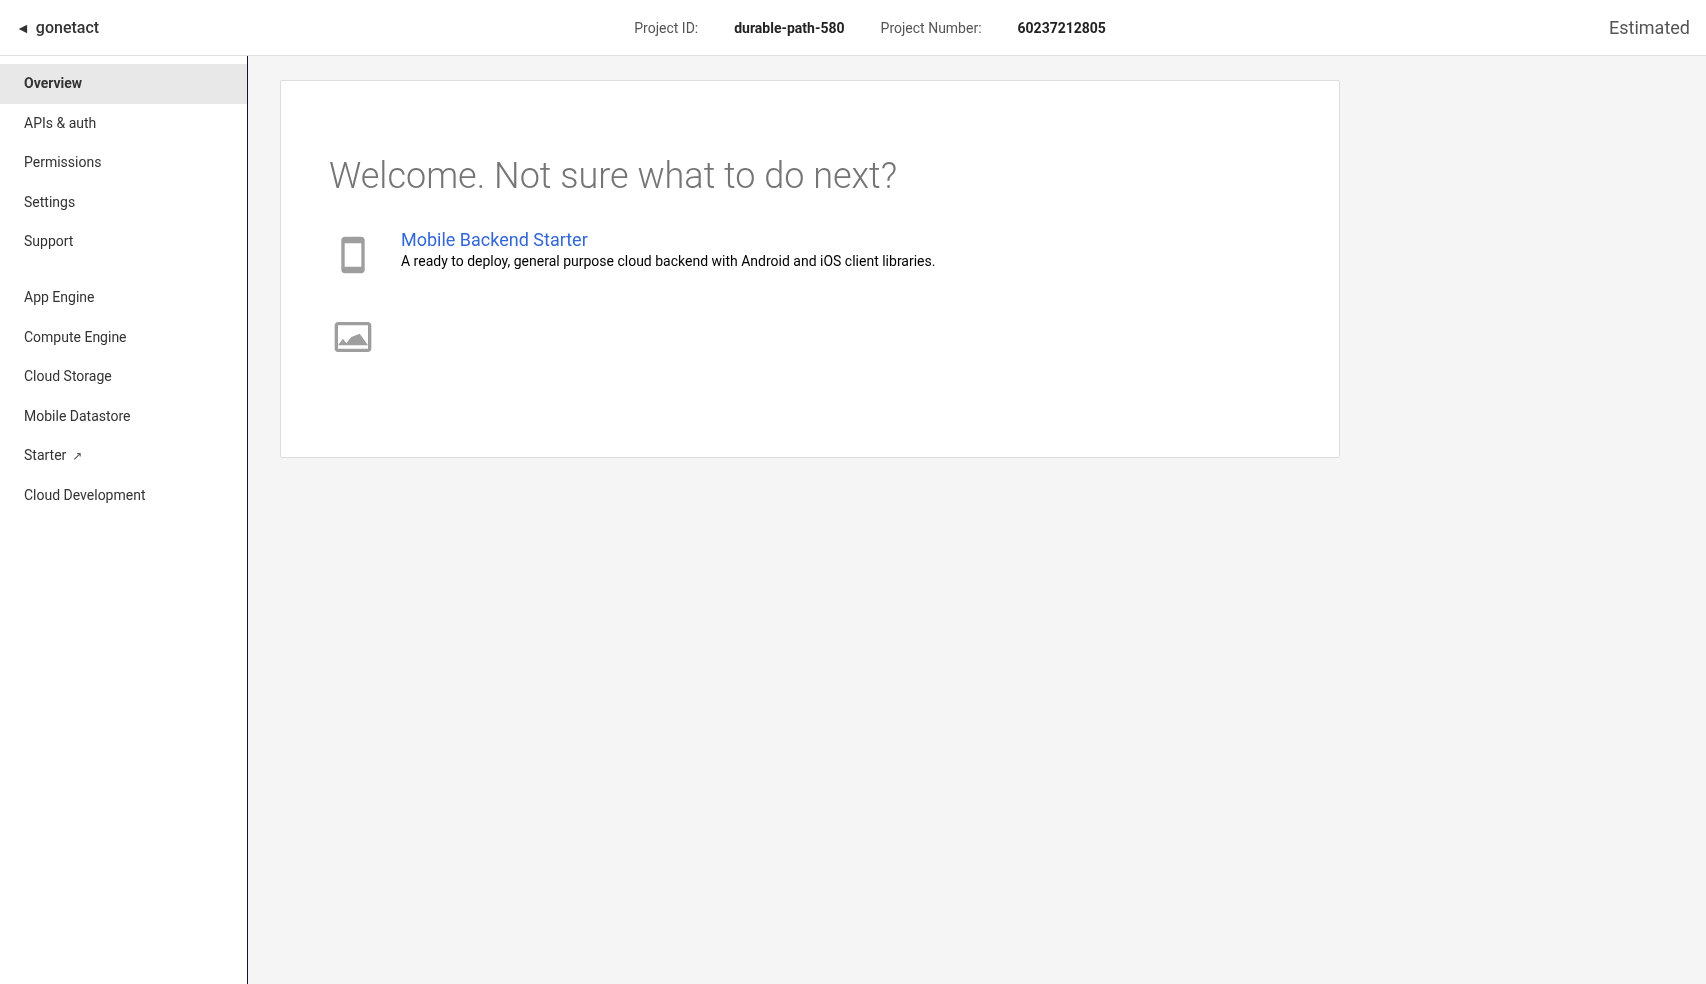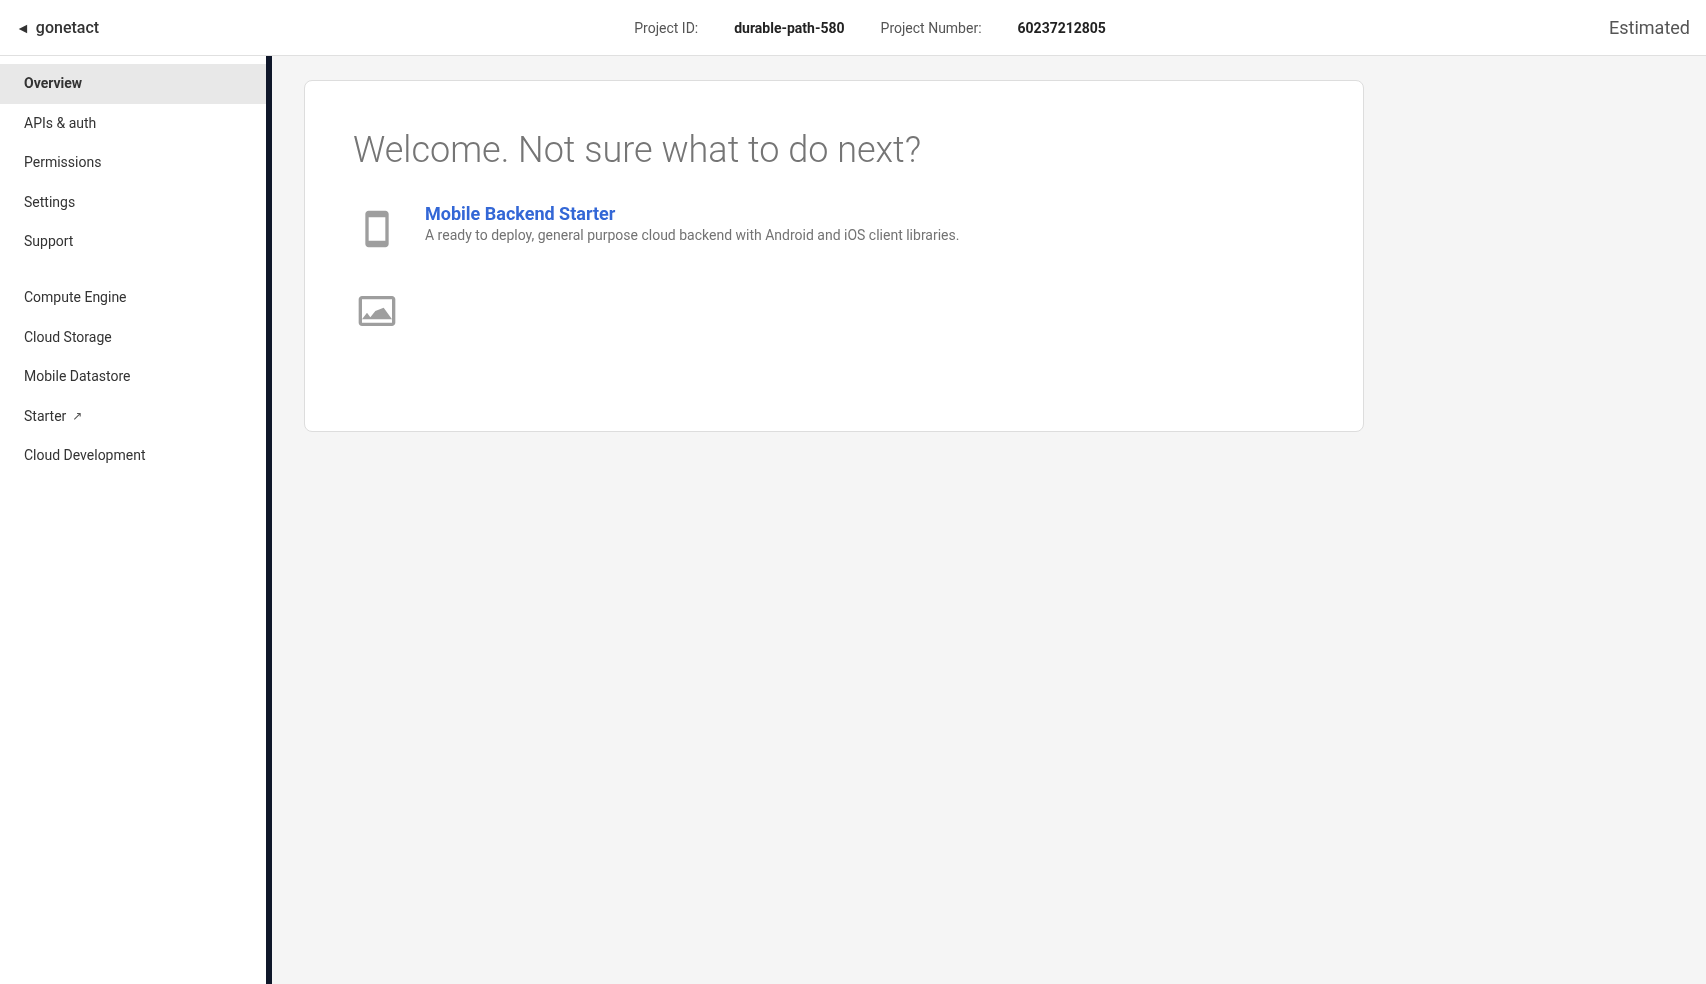--- a/index.html
+++ b/index.html
@@ -61,23 +61,23 @@
 
     
     .main-layout {
       display: flex;
       flex: 1;
       overflow: hidden;
     }
 
     
     .sidebar {
-      width: 272px;
+      width: 248px;
       flex-shrink: 0;
-      border-right: 6px solid #0f172a;
+      border-right: 1px solid #0f172a;
       overflow-y: auto;
       padding: 8px 0;
     }
     .sidebar-item {
       display: flex;
       align-items: center;
       padding: 10px 24px;
       font-size: 14px;
       color: #333;
       cursor: pointer;
@@ -101,22 +101,22 @@
       flex: 1;
       overflow-y: auto;
       padding: 24px 32px;
       background: #f5f5f5;
     }
 
     
     .welcome-card {
       background: #fff;
       border: 1px solid #ddd;
-      border-radius: 8px;
-      padding: 48px 48px 64px;
+      border-radius: 2px;
+      padding: 74px 48px 64px;
       max-width: 1060px;
     }
     .welcome-title {
       font-size: 36px;
       font-weight: 300;
       color: #757575;
       margin-bottom: 32px;
     }
     .get-started-label {
       font-size: 16px;
@@ -145,25 +145,24 @@
       height: 40px;
       fill: #9e9e9e;
     }
     .app-item-content {}
     .app-item-title {
       font-size: 18px;
       color: #3367d6;
       cursor: pointer;
       margin-bottom: 8px;
       text-decoration: none;
-      font-weight: bold;
     }
     .app-item-desc {
       font-size: 14px;
-      color: #737373;
+      color: #000000;
       line-height: 1.6;
       max-width: 860px;
     }
   </style>
 </head>
 <body>
 
 <div class="top-bar">
   <a class="top-bar-back">
     <span class="arrow">◄</span>
@@ -191,20 +190,23 @@
       <span>Permissions</span>
     </div>
     <div class="sidebar-item">
       <span>Settings</span>
     </div>
     <div class="sidebar-item">
       <span>Support</span>
     </div>
     <div class="sidebar-divider"></div>
     <div class="sidebar-item">
+      <span>App Engine</span>
+    </div>
+    <div class="sidebar-item">
       <span>Compute Engine</span>
     </div>
     <div class="sidebar-item">
       <span>Cloud Storage</span>
     </div>
     <div class="sidebar-item">
       <span>Mobile Datastore</span>
     </div>
     <div class="sidebar-item">
       <span>Starter</span>

